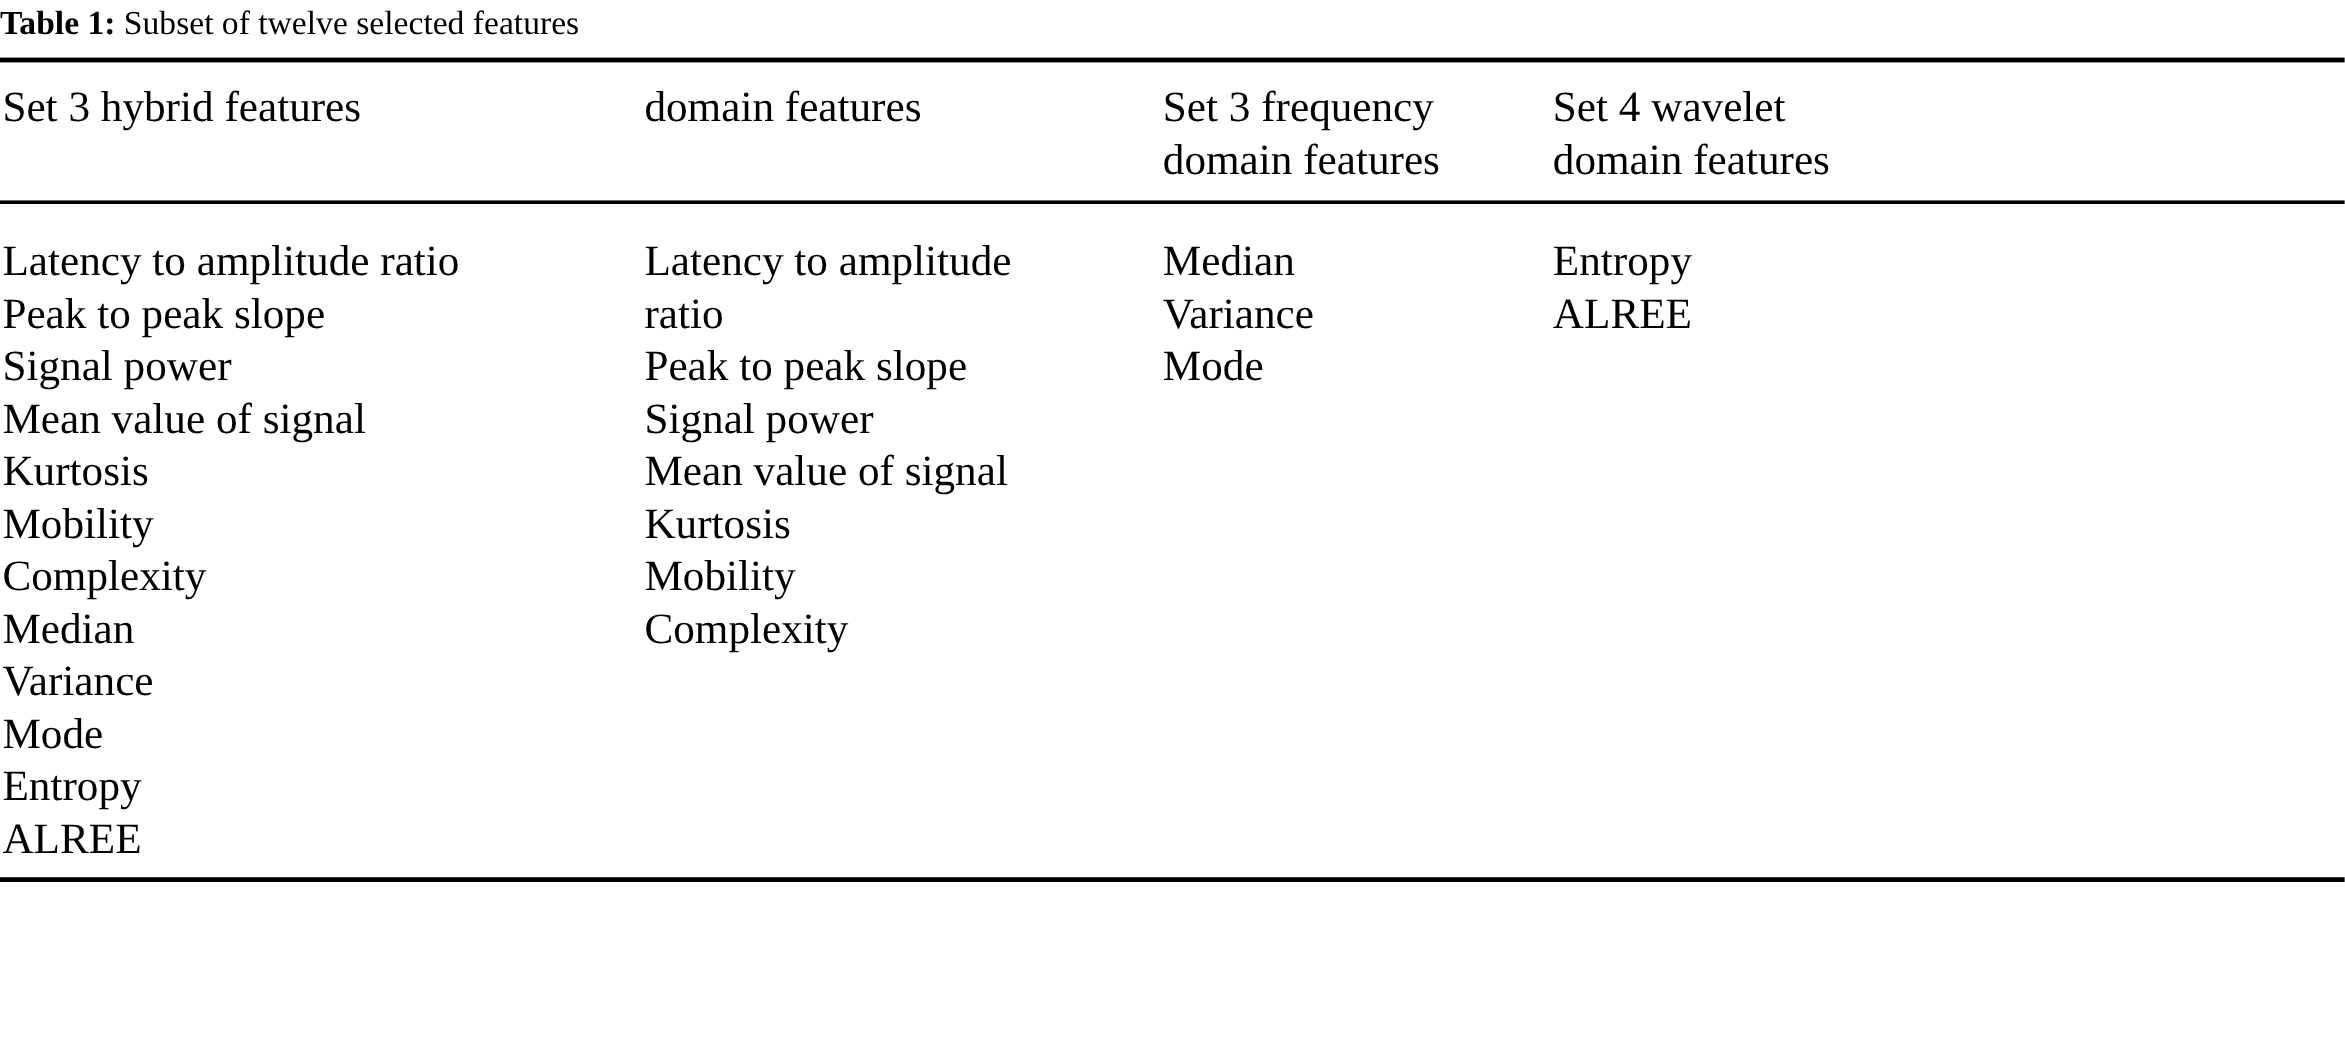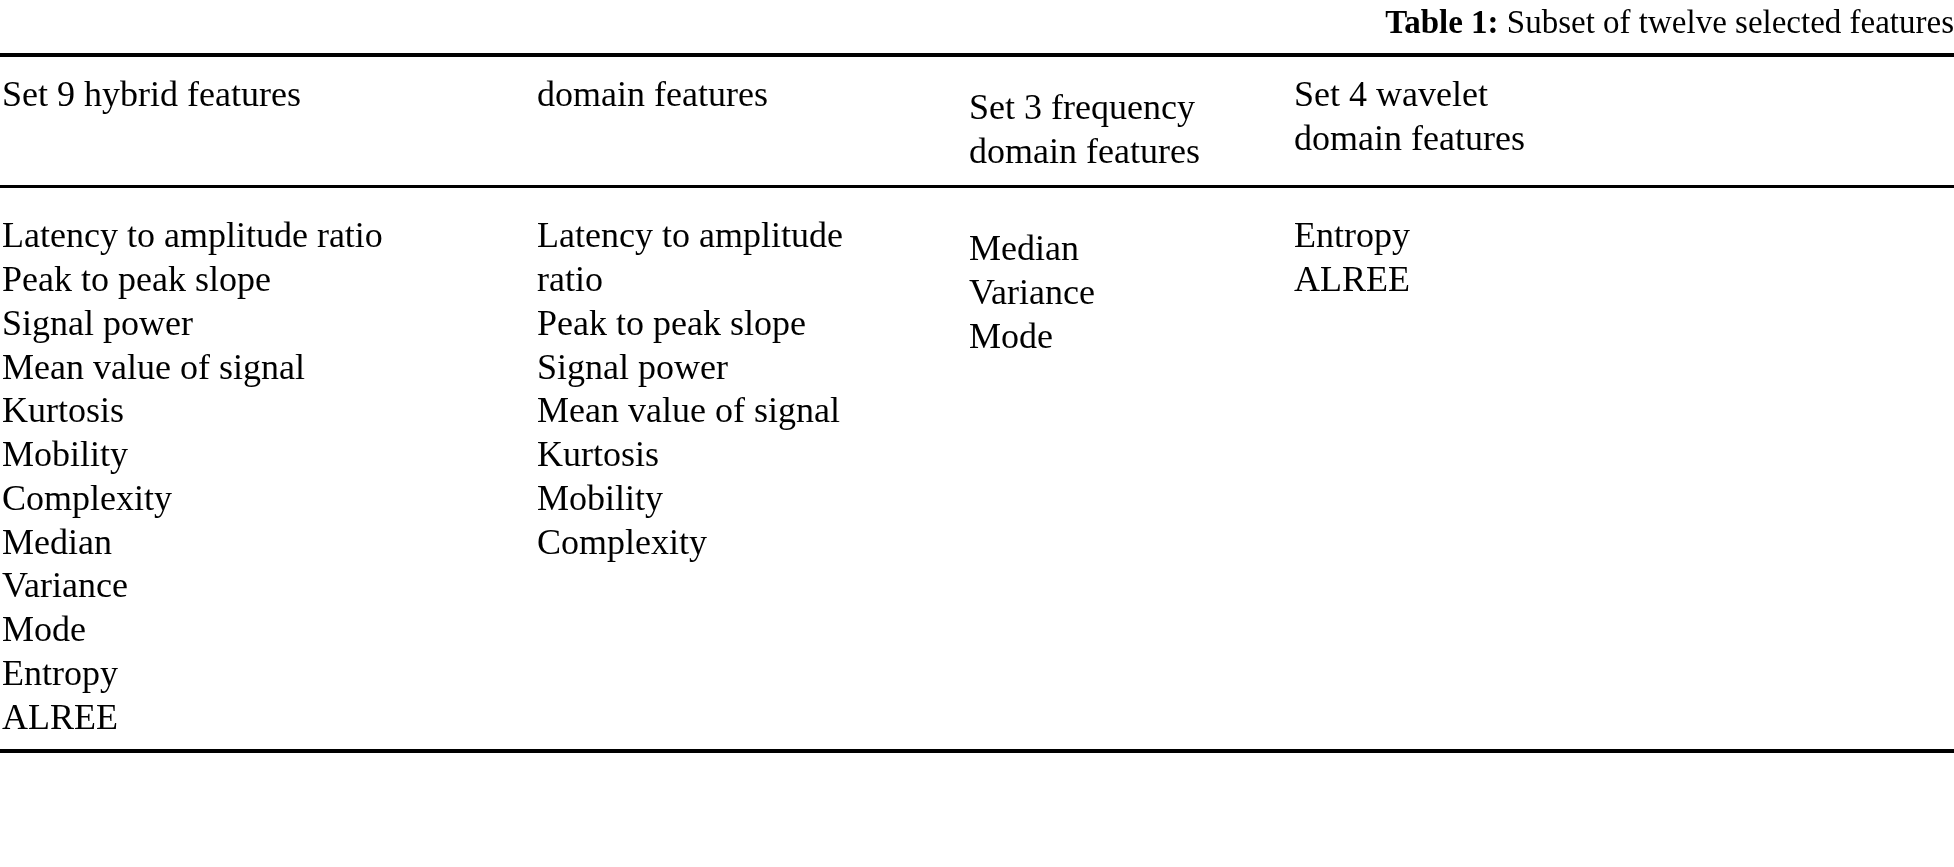--- a/index.html
+++ b/index.html
@@ -14,22 +14,22 @@
     color: #000000;
     overflow: hidden;
   }
   .table-wrap {
     width: 1954px;
     height: 867px;
     box-sizing: border-box;
     position: relative;
   }
   .caption {
-    text-align: right;
-    font-size: 33px;
+    text-align: left;
+    font-size: 28px;
     line-height: 1.0;
     padding-top: 6px;
     padding-bottom: 14px;
     white-space: nowrap;
   }
   .caption .cap-label {
     font-weight: bold;
   }
   .caption .cap-text {
     font-weight: normal;
@@ -52,21 +52,21 @@
     width: 100%;
     box-sizing: border-box;
   }
   .col {
     box-sizing: border-box;
     font-size: 36px;
     line-height: 1.215;
   }
   .col-1 { width: 537px; padding-left: 2px; }
   .col-2 { width: 432px; }
-  .col-3 { width: 325px; margin-top: 13px; }
+  .col-3 { width: 325px; }
   .col-4 { width: 660px; }
 
   .header-row .col {
     padding-top: 16px;
     padding-bottom: 12px;
   }
   .body-row .col {
     padding-top: 26px;
     padding-bottom: 10px;
   }
@@ -91,21 +91,21 @@
 
   <div class="caption">
     <span class="cap-label">Table 1:</span>
     <span class="cap-text">Subset of twelve selected features</span>
   </div>
 
   <div class="rule-top"></div>
 
   <div class="header-row">
     <div class="col col-1">
-      <span class="hline">Set 9 hybrid features</span>
+      <span class="hline">Set 3 hybrid features</span>
     </div>
     <div class="col col-2">
       <span class="hline">domain features</span>
     </div>
     <div class="col col-3">
       <span class="hline">Set 3 frequency</span>
       <span class="hline">domain features</span>
     </div>
     <div class="col col-4">
       <span class="hline">Set 4 wavelet</span>

